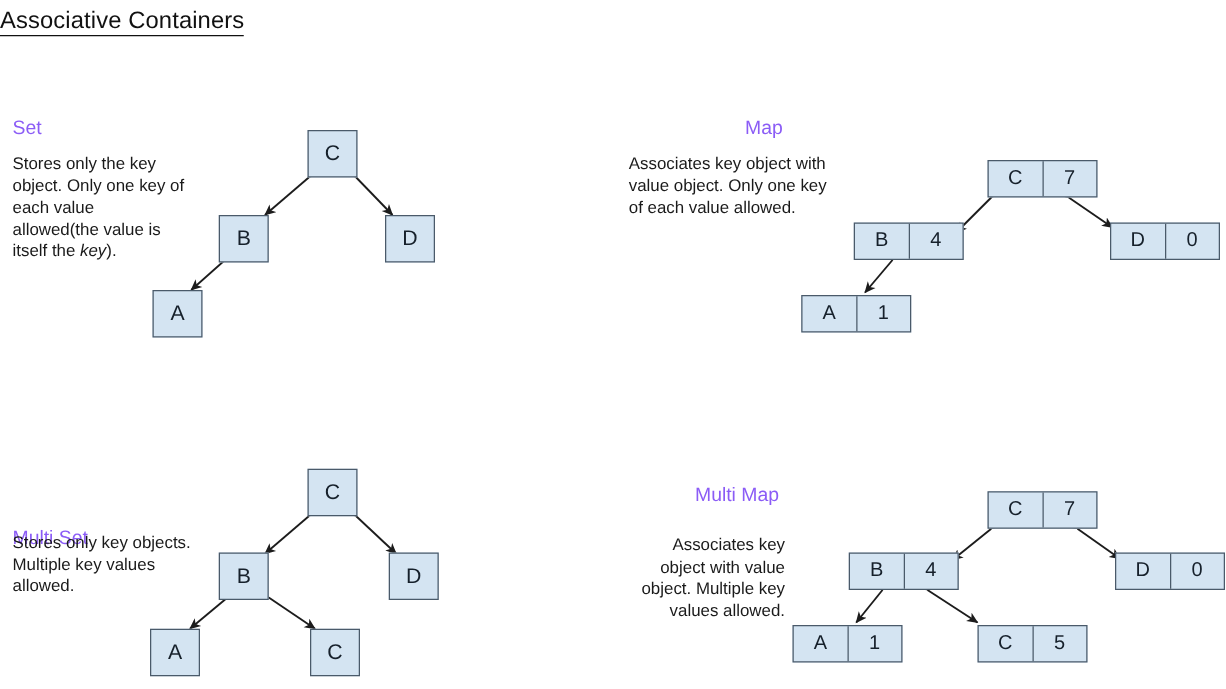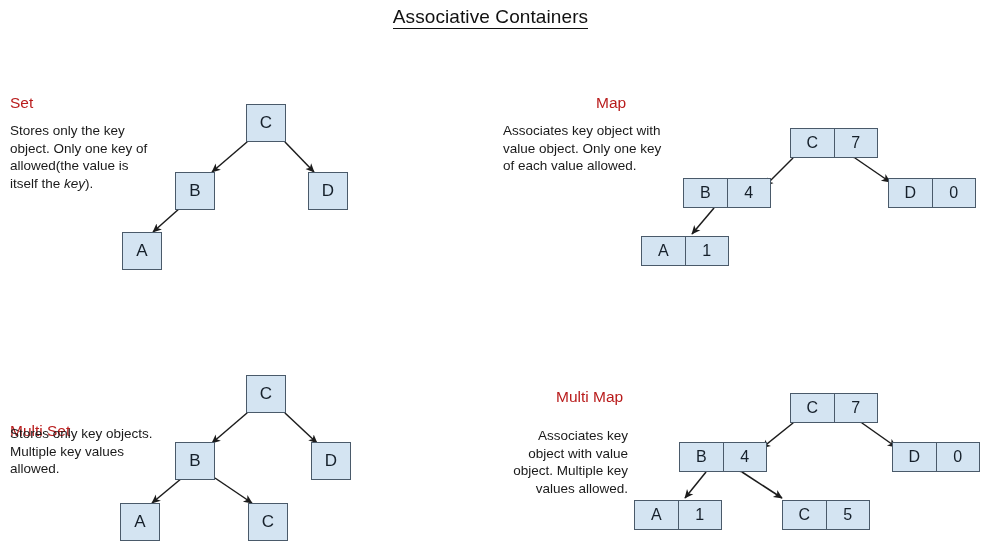--- a/index.html
+++ b/index.html
@@ -15,37 +15,36 @@
     font-family: "Liberation Sans", sans-serif;
     color: #1a1a1a;
   }
 
   
   #page-title {
     position: absolute;
     top: 6px;
     left: 0;
     width: 981px;
-    text-align: center;
     font-size: 19px;
     font-weight: 400;
     letter-spacing: 0.1px;
     color: #111111;
   }
   #page-title span {
     border-bottom: 1.5px solid #111111;
     padding-bottom: 1px;
   }
 
   
   .section-heading {
     position: absolute;
     font-size: 15.5px;
     font-weight: 400;
-    color: #b91c1c;
+    color: #8b5cf6;
     white-space: nowrap;
   }
   .section-desc {
     position: absolute;
     font-size: 13.5px;
     line-height: 17.5px;
     color: #1a1a1a;
   }
   .section-desc i { font-style: italic; }
 
@@ -121,20 +120,21 @@
     <line x1="706" y1="472" x2="685" y2="498"></line>
     <line x1="742" y1="472" x2="782" y2="498"></line>
   </g>
 </svg>
 
 <div class="section-heading" style="left:10px; top:94px;">Set</div>
 
 <div class="section-desc" style="left:10px; top:122px; width:165px;">
   <div>Stores only the key</div>
   <div>object. Only one key of</div>
+  <div>each value</div>
   <div>allowed(the value is</div>
   <div><span>itself the </span><i>key</i><span>).</span></div>
 </div>
 
 <div class="node set-node" style="left:246px; top:104px;">
   <div class="cell">C</div>
 </div>
 <div class="node set-node" style="left:175px; top:172px;">
   <div class="cell">B</div>
 </div>

